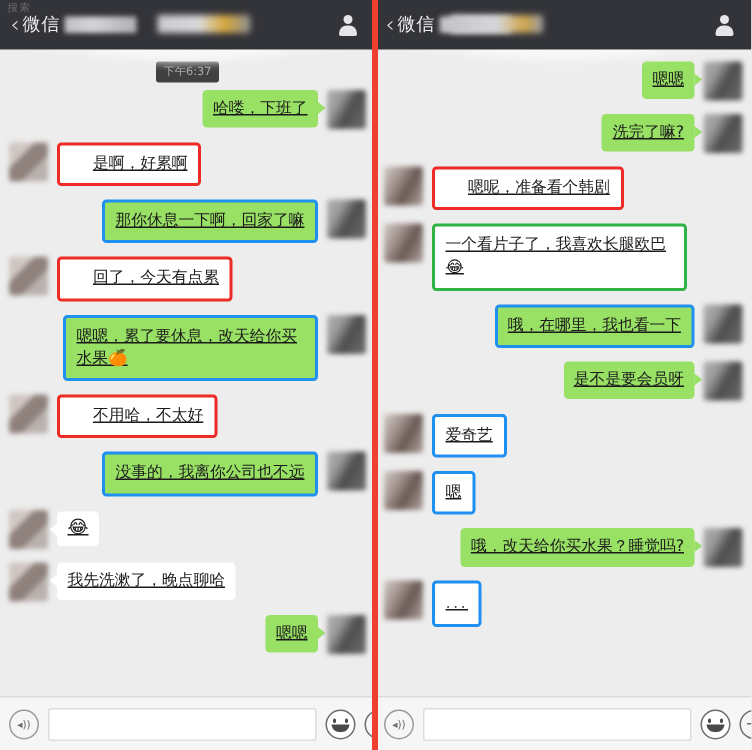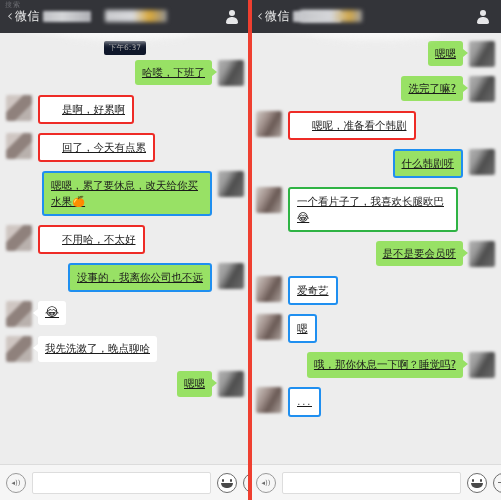--- a/index.html
+++ b/index.html
@@ -34,21 +34,21 @@
                        border-radius: 50%; background: #e6e6e8; }
   .person-icon .body { position: absolute; left: 2px; top: 8px; width: 12px; height: 7px;
                        border-radius: 6px 6px 2px 2px; background: #e6e6e8; }
   .notch { position: absolute; left: 50%; transform: translateX(-50%); top: 24px;
            width: 130px; height: 18px; border-radius: 0 0 50% 50%;
            background: #f3f3f3; filter: blur(3px); opacity: .85; z-index: 15; }
 
   
   .chat { position: relative; flex: 1; overflow: hidden; background: #ededed; }
   .timestamp-row { display: flex; justify-content: center; margin: 8px 0 5px; }
-  .timestamp { font-size: 7.5px; color: #a7a7a7; background: #0f172a;
+  .timestamp { font-size: 7.5px; color: #a7a7a7; background: #404040;
                padding: 2px 5px; border-radius: 2px; filter: blur(0.5px); }
 
   .row { display: flex; align-items: flex-start; padding: 0 6px; margin-bottom: 9px; }
   .row.left { justify-content: flex-start; }
   .row.right { justify-content: flex-end; }
 
   .avatar { width: 26px; height: 26px; flex: 0 0 26px; border-radius: 2px;
             filter: blur(1.7px); }
   .avatar.warm { background:
       linear-gradient(135deg,#cfc6c2 0%,#cfc6c2 33%,#8f817c 33%,#8f817c 66%,#b9b1ad 66%),
@@ -136,20 +136,24 @@
             <div class="timestamp">下午6:37</div>
           </div>
           <div class="row right">
             <div class="bubble-wrap"><div class="bubble green b-none"><span>哈喽，下班了</span><div class="tail r"></div></div></div>
             <div class="avatar cool"></div>
           </div>
           <div class="row left">
             <div class="avatar warm"></div>
             <div class="bubble-wrap"><div class="bubble white b-red"><span>是啊，好累啊</span></div></div>
           </div>
+          <div class="row right">
+            <div class="bubble-wrap"><div class="bubble green b-blue"><span>那你休息一下啊，回家了嘛</span></div></div>
+            <div class="avatar cool"></div>
+          </div>
           <div class="row left">
             <div class="avatar warm"></div>
             <div class="bubble-wrap"><div class="bubble white b-red"><span>回了，今天有点累</span></div></div>
           </div>
           <div class="row right">
             <div class="bubble-wrap"><div class="bubble green b-blue"><span>嗯嗯，累了要休息，改天给你买水果🍊</span></div></div>
             <div class="avatar cool"></div>
           </div>
           <div class="row left">
             <div class="avatar warm"></div>
@@ -206,42 +210,42 @@
             <div class="avatar cool"></div>
           </div>
           <div class="row right">
             <div class="bubble-wrap"><div class="bubble green b-none"><span>洗完了嘛?</span><div class="tail r"></div></div></div>
             <div class="avatar cool"></div>
           </div>
           <div class="row left">
             <div class="avatar warm2"></div>
             <div class="bubble-wrap"><div class="bubble white b-red"><span>嗯呢，准备看个韩剧</span></div></div>
           </div>
-          <div class="row right">
-            <div class="bubble-wrap"><div class="bubble green b-blue"><span>什么韩剧呀</span></div></div>
-            <div class="avatar cool"></div>
-          </div>
           <div class="row left">
             <div class="avatar warm2"></div>
             <div class="bubble-wrap"><div class="bubble white b-green"><span>一个看片子了，我喜欢长腿欧巴😂</span></div></div>
           </div>
           <div class="row right">
+            <div class="bubble-wrap"><div class="bubble green b-blue"><span>哦，在哪里，我也看一下</span></div></div>
+            <div class="avatar cool"></div>
+          </div>
+          <div class="row right">
             <div class="bubble-wrap"><div class="bubble green b-none"><span>是不是要会员呀</span><div class="tail r"></div></div></div>
             <div class="avatar cool"></div>
           </div>
           <div class="row left">
             <div class="avatar warm2"></div>
             <div class="bubble-wrap"><div class="bubble white b-blue"><span>爱奇艺</span></div></div>
           </div>
           <div class="row left">
             <div class="avatar warm2"></div>
             <div class="bubble-wrap"><div class="bubble white b-blue"><span>嗯</span></div></div>
           </div>
           <div class="row right">
-            <div class="bubble-wrap"><div class="bubble green b-none"><span>哦，那你休息一下啊？睡觉吗?</span><div class="tail r"></div></div></div>
+            <div class="bubble-wrap"><div class="bubble green b-none"><span>哦，改天给你买水果？睡觉吗?</span><div class="tail r"></div></div></div>
             <div class="avatar cool"></div>
           </div>
           <div class="row left">
             <div class="avatar warm2"></div>
             <div class="bubble-wrap"><div class="bubble white b-blue"><span class="dots">...</span></div></div>
           </div>
         </div>
         <div class="inputbar">
           <div class="circ-btn">
             <div class="voice-glyph" style="font-size: 7px;">◂))</div>

